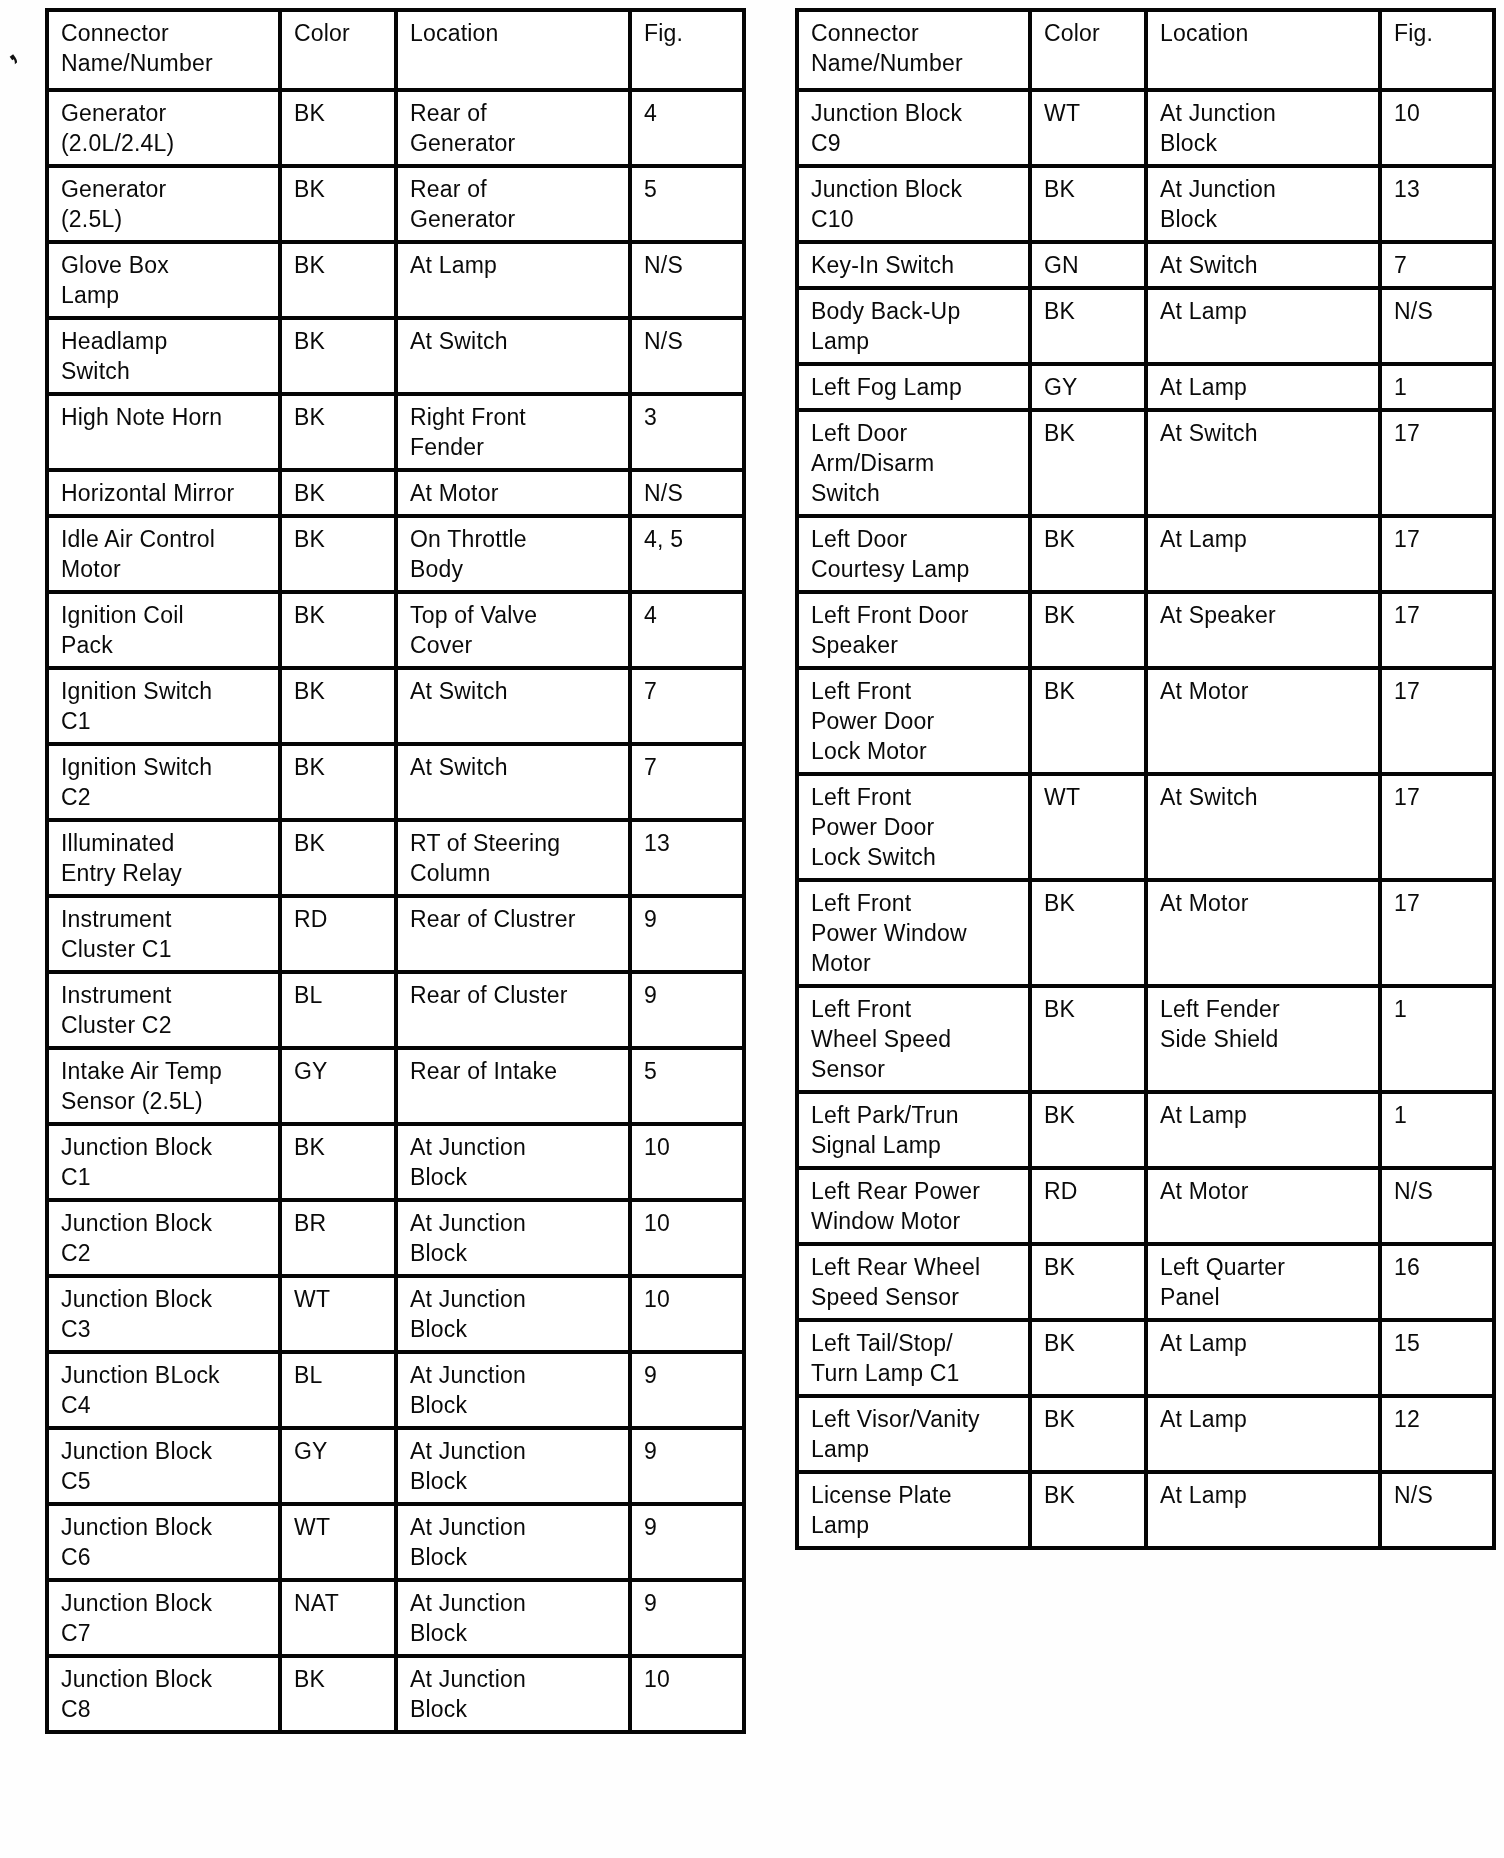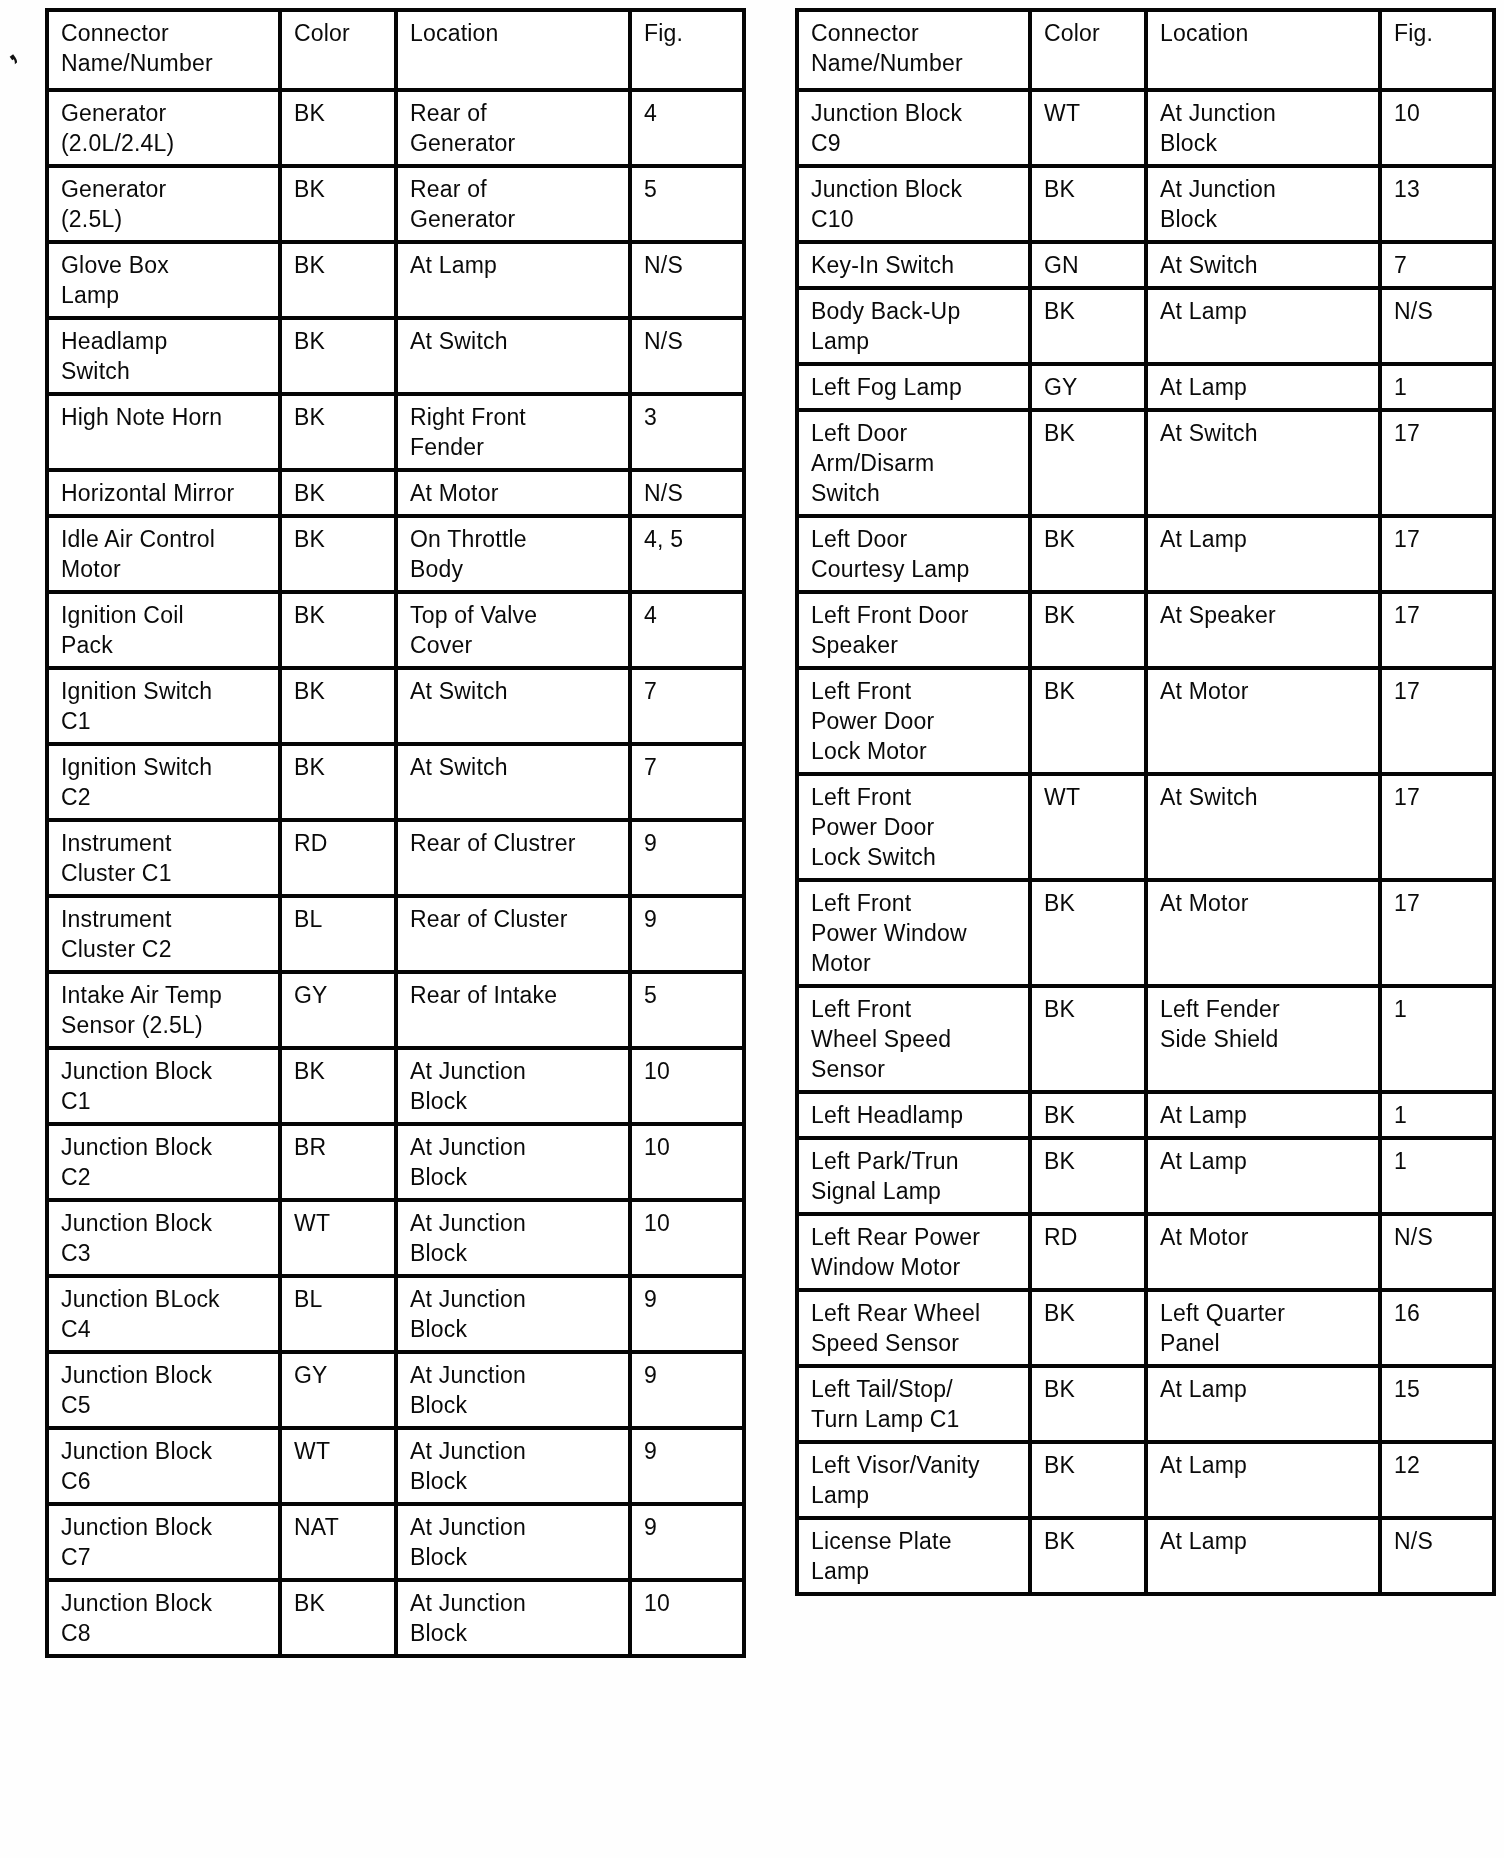--- a/index.html
+++ b/index.html
@@ -148,20 +148,28 @@
           <td>7</td>
         </tr>
         <tr>
           <td>Ignition Switch
 C2</td>
           <td>BK</td>
           <td>At Switch</td>
           <td>7</td>
         </tr>
         <tr>
+          <td>Illuminated
+Entry Relay</td>
+          <td>BK</td>
+          <td>RT of Steering
+Column</td>
+          <td>13</td>
+        </tr>
+        <tr>
           <td>Instrument
 Cluster C1</td>
           <td>RD</td>
           <td>Rear of Clustrer</td>
           <td>9</td>
         </tr>
         <tr>
           <td>Instrument
 Cluster C2</td>
           <td>BL</td>
@@ -343,26 +351,20 @@
         <tr>
           <td>Left Front
 Wheel Speed
 Sensor</td>
           <td>BK</td>
           <td>Left Fender
 Side Shield</td>
           <td>1</td>
         </tr>
         <tr>
-          <td>Left Headlamp</td>
-          <td>BK</td>
-          <td>At Lamp</td>
-          <td>1</td>
-        </tr>
-        <tr>
           <td>Left Park/Trun
 Signal Lamp</td>
           <td>BK</td>
           <td>At Lamp</td>
           <td>1</td>
         </tr>
         <tr>
           <td>Left Rear Power
 Window Motor</td>
           <td>RD</td>

